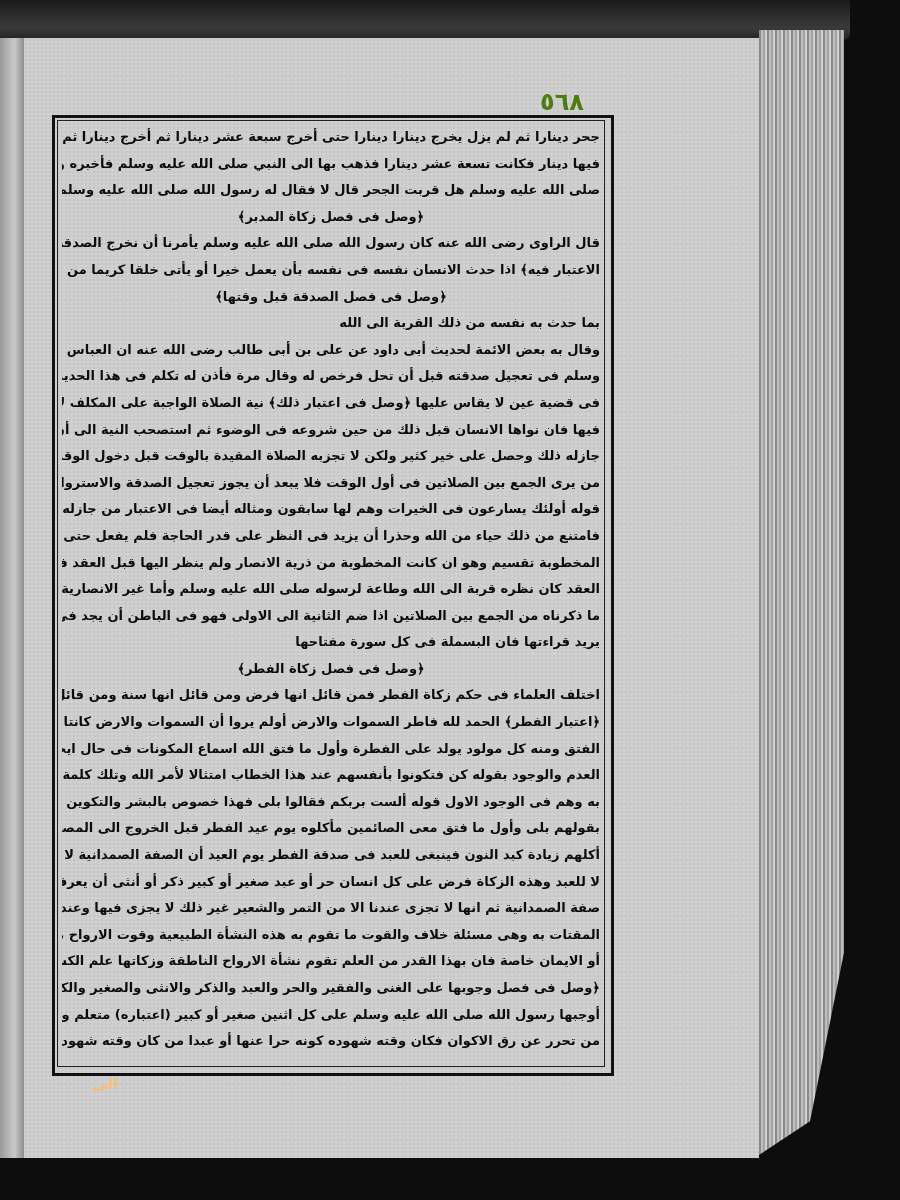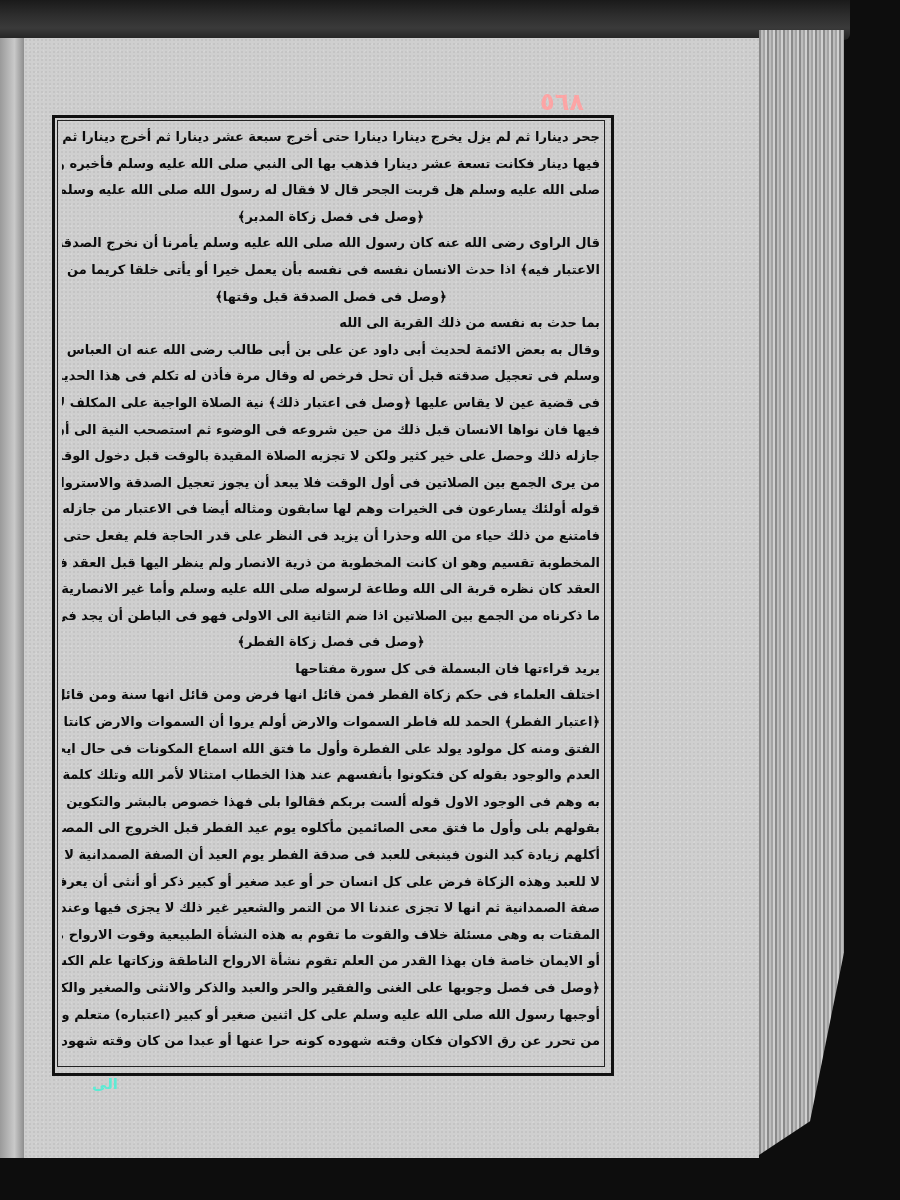--- a/index.html
+++ b/index.html
@@ -28,21 +28,21 @@
       background-size: 4px 4px, 7px 7px;
       background-position: 0 0, 2px 3px;
     }
     .page-stack {
       position: absolute; left: 759px; top: 30px; width: 85px; height: 1125px;
       background: repeating-linear-gradient(90deg, #8a8a8a 0 2px, #bdbdbd 2px 4px, #a3a3a3 4px 6px, #d0d0d0 6px 8px);
       clip-path: polygon(0 0, 100% 0, 100% 82%, 60% 97%, 0 100%);
     }
     .page-number {
       position: absolute; left: 540px; top: 88px;
-      font-size: 24px; font-weight: bold; color: #fca5a5;
+      font-size: 24px; font-weight: bold; color: #4d7c0f;
       font-family: "DejaVu Sans", sans-serif;
     }
     .frame-outer {
       position: absolute; left: 52px; top: 115px; width: 556px; height: 955px;
       border: 3px solid #111;
     }
     .frame-inner {
       position: absolute; left: 57px; top: 120px; width: 546px; height: 945px;
       border: 1px solid #222;
     }
@@ -53,21 +53,21 @@
       font-family: "DejaVu Sans", sans-serif; font-weight: bold;
     }
     .text-block .line {
       display: block; height: 26.6px; white-space: nowrap; overflow: hidden;
     }
     .text-block .heading {
       text-align-last: center;
     }
     .catchword {
       position: absolute; left: 92px; top: 1075px;
-      font-size: 15px; font-weight: bold; color: #5eead4;
+      font-size: 15px; font-weight: bold; color: #fdba74;
       font-family: "DejaVu Sans", sans-serif;
     }
   </style>
 </head>
 <body>
 
 <div class="book-top"></div>
 <div class="left-page-edge"></div>
 <div class="page"></div>
 <div class="page-stack"></div>
@@ -90,22 +90,22 @@
   <span class="line">وسلم فى تعجيل صدقته قبل أن تحل فرخص له وقال مرة فأذن له تكلم فى هذا الحديث ولو صح فهى رخصة</span>
   <span class="line">فى قضية عين لا يقاس عليها ﴿وصل فى اعتبار ذلك﴾ نية الصلاة الواجبة على المكلف لا تجب الا عند الشروع</span>
   <span class="line">فيها فان نواها الانسان قبل ذلك من حين شروعه فى الوضوء ثم استصحب النية الى أن شرع فى الصلاة</span>
   <span class="line">جازله ذلك وحصل على خير كثير ولكن لا تجزبه الصلاة المقيدة بالوقت قبل دخول الوقت الا فى مذهب</span>
   <span class="line">من يرى الجمع بين الصلاتين فى أول الوقت فلا يبعد أن يجوز تعجيل الصدقة والاسترواح فى مثل هذا من</span>
   <span class="line">قوله أولئك يسارعون فى الخيرات وهم لها سابقون ومثاله أيضا فى الاعتبار من جازله النظر الى المخطوبة</span>
   <span class="line">فامتنع من ذلك حياء من الله وحذرا أن يزيد فى النظر على قدر الحاجة فلم يفعل حتى عقد عليها وعندى فى النظر الى</span>
   <span class="line">المخطوبة تقسيم وهو ان كانت المخطوبة من ذرية الانصار ولم ينظر اليها قبل العقد فهو عاص وان نظر الى وجهها قبل</span>
   <span class="line">العقد كان نظره قربة الى الله وطاعة لرسوله صلى الله عليه وسلم وأما غير الانصارية فلا وان نظر فهو أولى اذا خطب وأما</span>
   <span class="line">ما ذكرناه من الجمع بين الصلاتين اذا ضم الثانية الى الاولى فهو فى الباطن أن يجد فى البسملة روح الفاتحة أو السورة التى</span>
+  <span class="line">يريد قراءتها فان البسملة فى كل سورة مفتاحها</span>
   <span class="line heading">﴿وصل فى فصل زكاة الفطر﴾</span>
-  <span class="line">يريد قراءتها فان البسملة فى كل سورة مفتاحها</span>
   <span class="line">اختلف العلماء فى حكم زكاة الفطر فمن قائل انها فرض ومن قائل انها سنة ومن قائل انها منسوخة بالزكاة</span>
   <span class="line">﴿اعتبار الفطر﴾ الحمد لله فاطر السموات والارض أولم يروا أن السموات والارض كانتا رتقا ففتقناهما والفطر</span>
   <span class="line">الفتق ومنه كل مولود يولد على الفطرة وأول ما فتق الله اسماع المكونات فى حال ايجادها وهى حالة تعلق القدرة بين</span>
   <span class="line">العدم والوجود بقوله كن فتكونوا بأنفسهم عند هذا الخطاب امتثالا لأمر الله وتلك كلمة الحضرة وأول ما فتق اسماعهم</span>
   <span class="line">به وهم فى الوجود الاول قوله ألست بربكم فقالوا بلى فهذا خصوص بالبشر والتكوين عموم وأول ما فتق به ألسنتهم</span>
   <span class="line">بقولهم بلى وأول ما فتق معى الصائمين مأكلوه يوم عيد الفطر قبل الخروج الى المصلى وأول ما فتق به معى أهل الجنة</span>
   <span class="line">أكلهم زيادة كبد النون فينبغى للعبد فى صدقة الفطر يوم العيد أن الصفة الصمدانية لا تنبغى الا لله تعالى فان الصوم لله</span>
   <span class="line">لا للعبد وهذه الزكاة فرض على كل انسان حر أو عبد صغير أو كبير ذكر أو أنثى أن يعرف ما استحقه الربوبية من</span>
   <span class="line">صفة الصمدانية ثم انها لا تجزى عندنا الا من التمر والشعير غير ذلك لا يجزى فيها وعند الجمهور من العلماء تجوز من</span>
   <span class="line">المقتات به وهى مسئلة خلاف والقوت ما تقوم به هذه النشأة الطبيعية وقوت الارواح ما تتغذى به من علوم الكشف</span>

